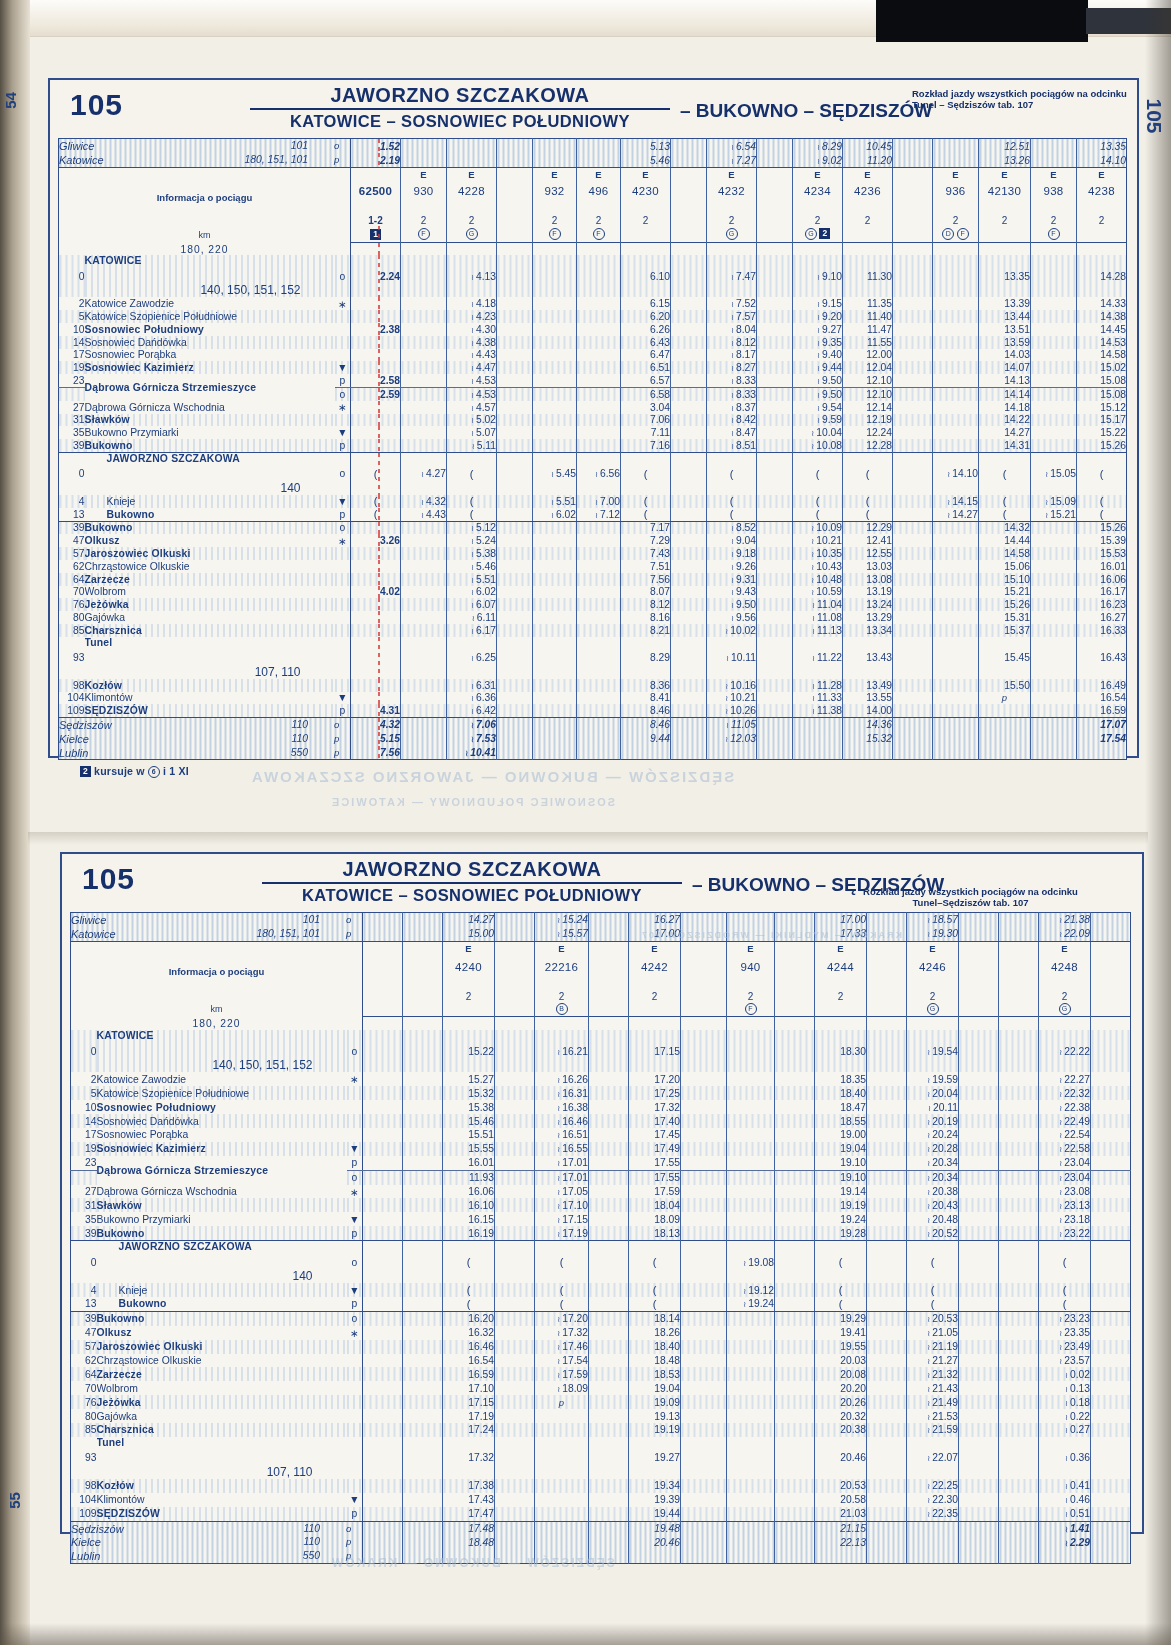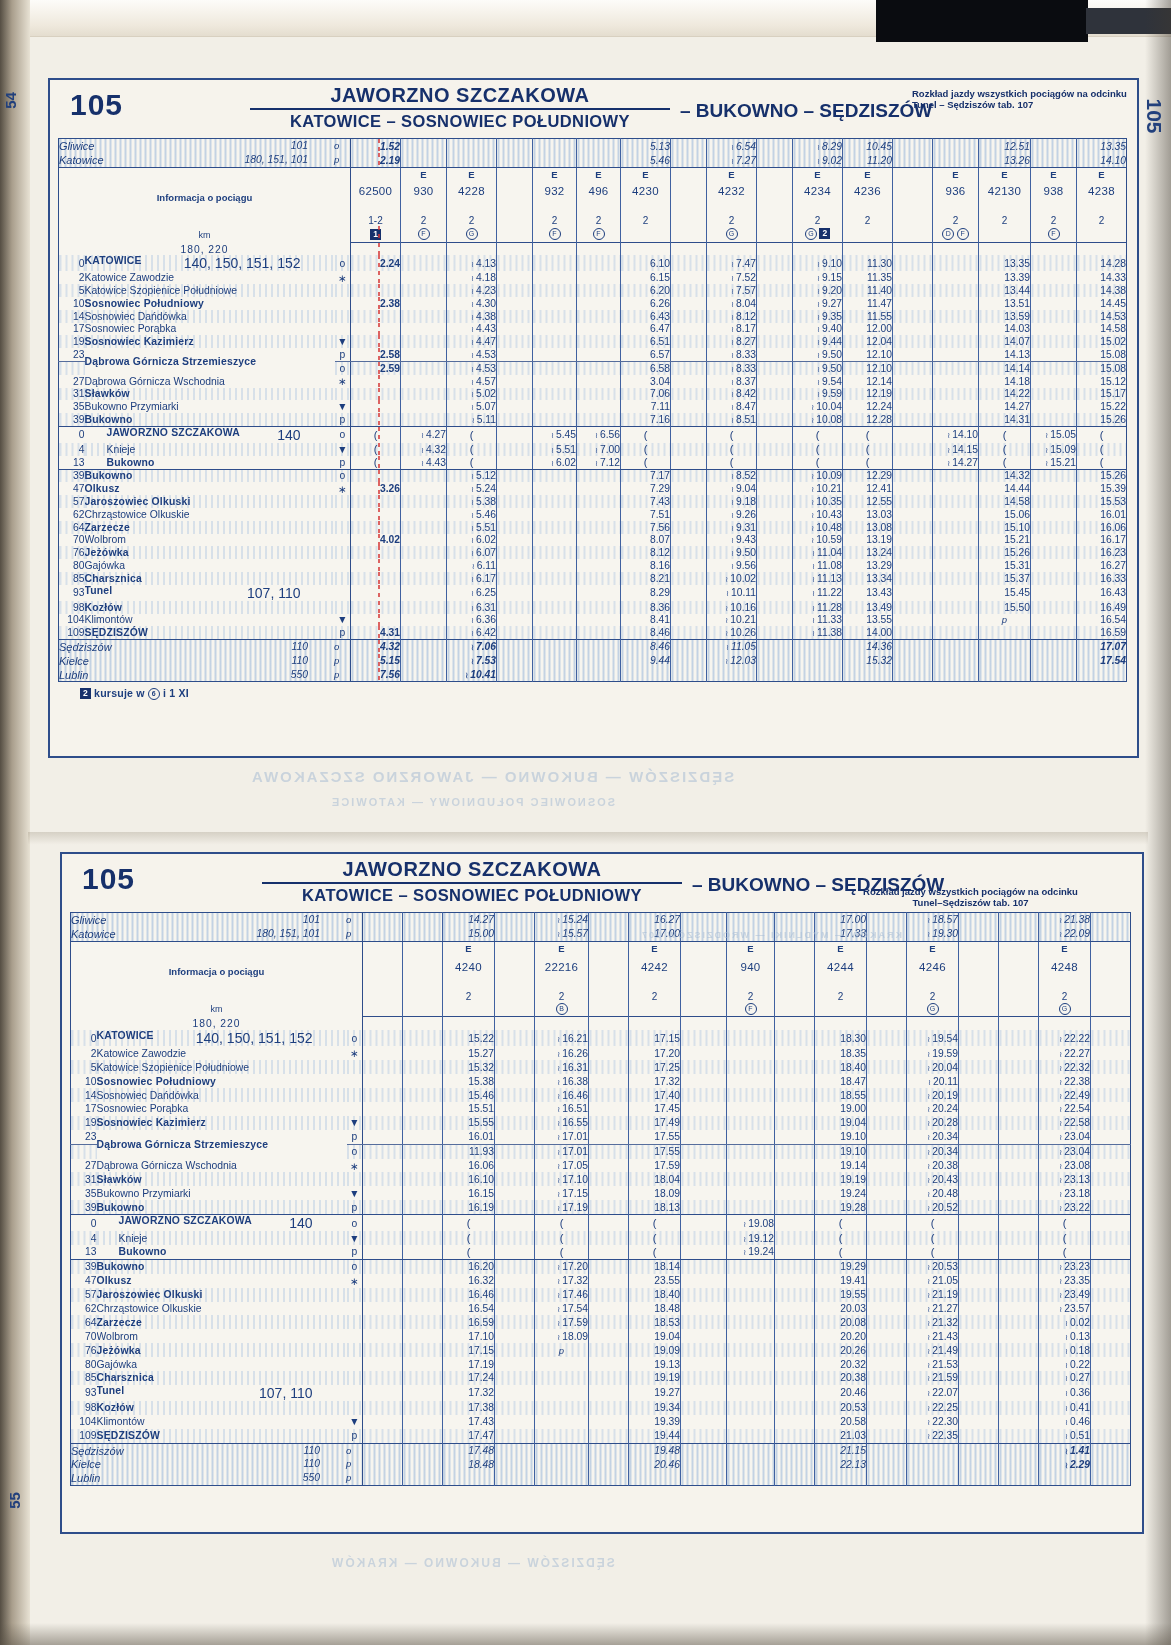--- a/index.html
+++ b/index.html
@@ -59,30 +59,30 @@
 
   .prename{padding-left:26px;font-style:italic;}
   .pnm{font-size:11px;}
   .pex{float:right;margin-right:26px;font-size:10.4px;}
   .pmk{float:right;width:14px;margin-right:2px;font-size:9.5px;}
   .erow td{height:12px;font-size:9.5px;text-align:center;font-weight:bold;}
   .infocell{text-align:center;font-size:10.5px;font-style:normal;font-weight:normal;color:#1d3e7e;}
   .numrow td{height:40px;text-align:center;vertical-align:top;padding-top:5px;}
   .tn{font-size:11.5px;letter-spacing:.3px;}
   .tc{font-size:10px;margin-top:18px;}
-  .rednum{color:#d4282a;font-weight:normal;}
+  .rednum{color:#d4282a;font-weight:bold;}
   .symrow td{height:16px;text-align:center;font-size:9px;}
   .kmcell{text-align:left;vertical-align:bottom;padding-left:4px;font-size:9px;}
   .routecell{text-align:center;font-size:10px;letter-spacing:1px;}
   .routerow .routecell{border-top:none;}
   .kmc{text-align:right;padding-right:3px;font-size:9.6px;}
   .namec{padding-left:4px;}
   .namec .nm{font-size:10.4px;}
   .namec.bnm .nm{font-weight:bold;letter-spacing:.2px;}
-  .namec .ex{float:right;margin-right:34px;font-size:14px;}
+  .namec .ex{float:right;margin-right:34px;font-size:12px;margin-top:28px;}
   .namec.indent{padding-left:22px;}
   .markc{text-align:center;font-size:9px;}
   .circ{display:inline-block;width:10px;height:10px;border:1px solid #1d3e7e;border-radius:50%;font-size:7px;line-height:10px;text-align:center;vertical-align:1px;}
   .fsq{display:inline-block;background:#16306b;color:#fff;font-size:8.5px;font-weight:bold;padding:0 3px;line-height:11px;vertical-align:1px;}
   .fnotes{margin:5px 0 0 30px;}
   .fn{font-size:10.6px;font-weight:bold;color:#1d3e7e;margin-bottom:3px;letter-spacing:.2px;}
 
   .bleed{position:absolute;transform:scaleX(-1);color:#a9bdd4;opacity:.55;font-weight:bold;letter-spacing:2px;filter:blur(.5px);white-space:nowrap;}
 </style>
 </head>
@@ -1552,21 +1552,21 @@
             <tr class="">
               <td class="kmc">47</td>
               <td class="namec bnm"><span class="nm">Olkusz</span></td>
               <td class="markc">∗</td>
               <td class="time vbf"></td>
               <td class="time vb"></td>
               <td class="time vb">16.32</td>
               <td class="time vb"></td>
               <td class="time vb"><span class="wv">≀</span>17.32</td>
               <td class="time vb"></td>
-              <td class="time vb">23.55</td>
+              <td class="time vb">18.26</td>
               <td class="time vb"></td>
               <td class="time vb"></td>
               <td class="time vb"></td>
               <td class="time vb">19.41</td>
               <td class="time vb"></td>
               <td class="time vb"><span class="wv">≀</span>21.05</td>
               <td class="time vb"></td>
               <td class="time vb"></td>
               <td class="time vb"><span class="wv">≀</span>23.35</td>
               <td class="time vb"></td>

